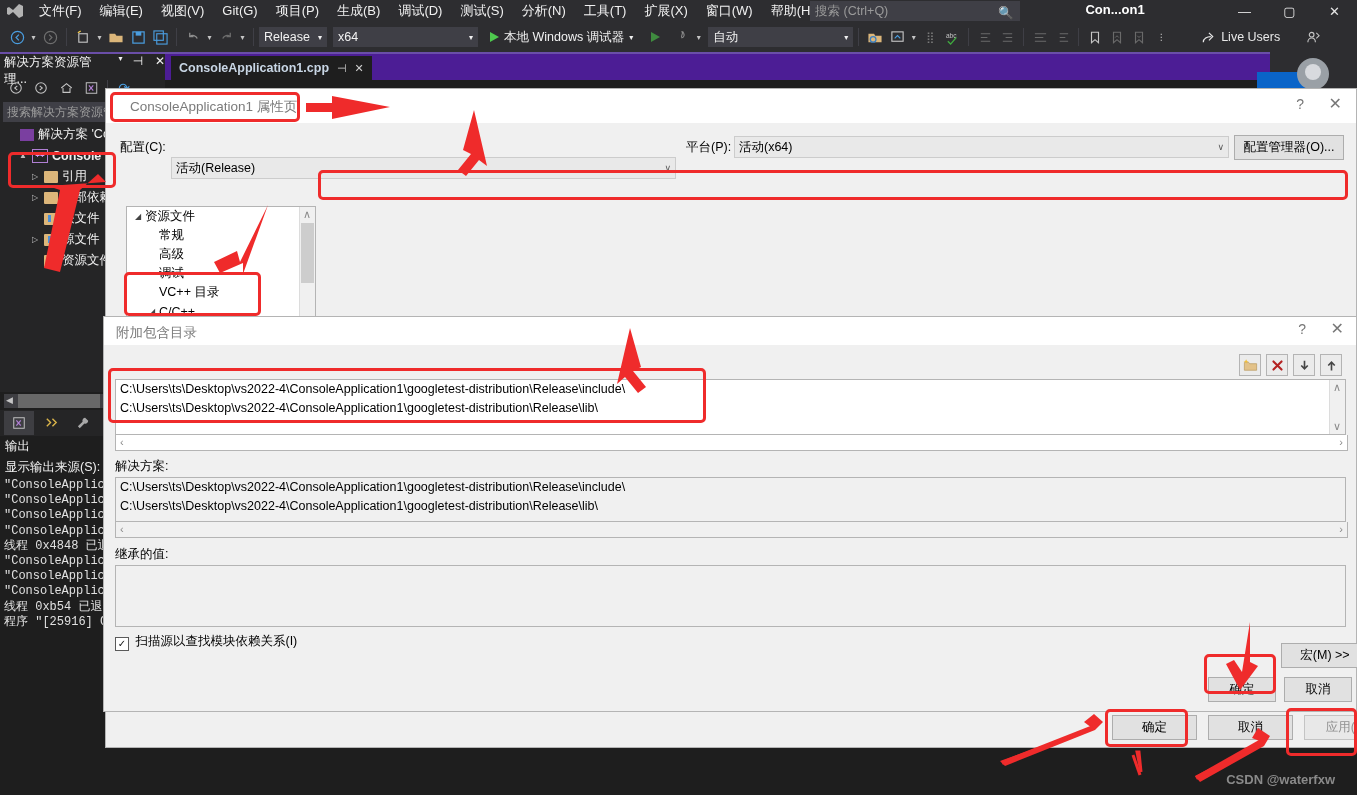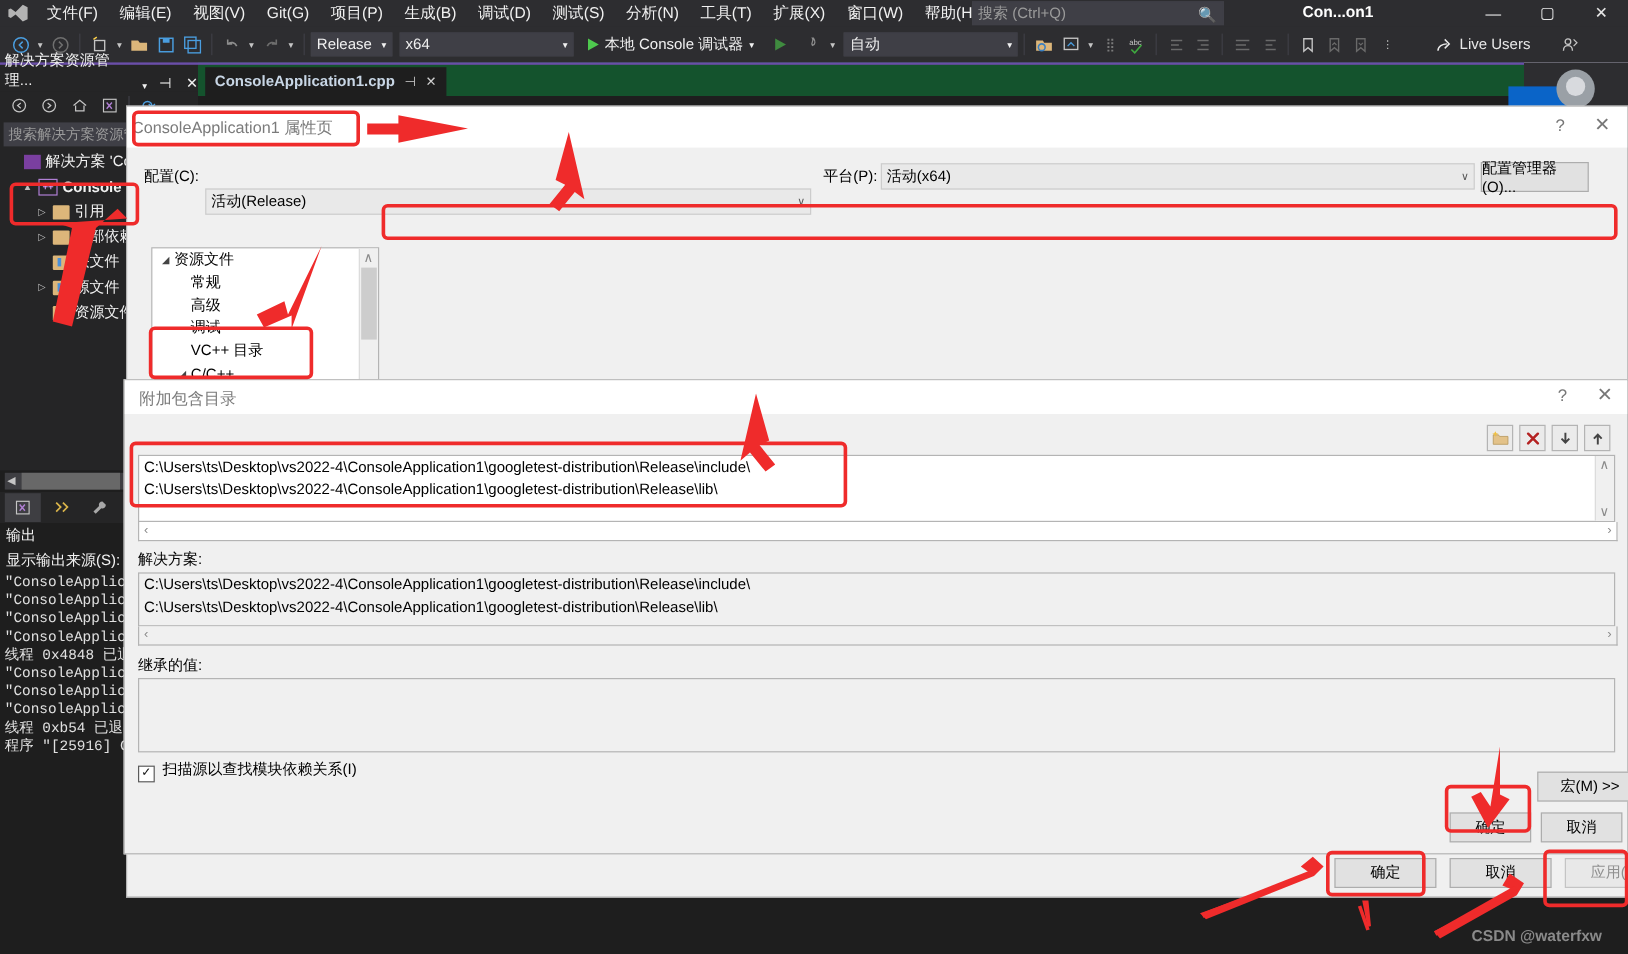--- a/index.html
+++ b/index.html
@@ -29,21 +29,21 @@
   .tb-caret{font-size:8px;color:#c5c5c5;width:11px;display:flex;align-items:center;justify-content:center;}
   .combo-dark{height:20px;background:#3f3f46;border:1px solid #3f3f46;display:flex;align-items:center;
     padding:0 4px;box-sizing:border-box;color:#f1f1f1;font-size:12.5px;justify-content:space-between;}
   .tb-run{display:flex;align-items:center;color:#f1f1f1;font-size:12.5px;padding:0 4px;white-space:nowrap;}
   .tri-green{width:0;height:0;border-left:9px solid #4ec94e;border-top:5.5px solid transparent;border-bottom:5.5px solid transparent;margin-right:5px;}
   .tri-outline{width:0;height:0;border-left:9px solid #3f8b3f;border-top:5.5px solid transparent;border-bottom:5.5px solid transparent;}
   .liveshare{display:flex;align-items:center;color:#e8e8e8;font-size:12.5px;gap:5px;}
 
   
   .solexp{position:absolute;left:0;top:52px;width:165px;height:340px;background:#252526;border-top:2px solid #6a4ea8;}
-  .solexp-hdr{height:22px;display:flex;align-items:flex-end;color:#f1f1f1;font-size:12.5px;padding-left:4px;gap:4px;}
+  .solexp-hdr{height:22px;display:flex;align-items:flex-start;color:#f1f1f1;font-size:12.5px;padding-left:4px;gap:4px;}
   .solexp-tb{height:24px;display:flex;align-items:center;gap:3px;padding-left:5px;background:#252526;}
   .solexp-search{height:20px;margin:2px 3px;background:#3f3f46;color:#9a9a9a;font-size:12px;display:flex;align-items:center;padding-left:4px;}
   .tree-row{height:21px;display:flex;align-items:center;font-size:12.5px;color:#f1f1f1;gap:4px;padding-left:6px;white-space:nowrap;}
   .twisty{width:10px;font-size:8px;color:#bdbdbd;text-align:center;}
   .folder-ico{width:14px;height:12px;background:#dcb67a;border-radius:1px;position:relative;flex:none;}
   .folder-ico.filter:after{content:"";position:absolute;left:4px;top:2px;width:7px;height:7px;
     border-left:3px solid #4a90d9;border-right:3px solid transparent;}
   .cpp-ico{width:14px;height:12px;border:1px solid #b07fd4;color:#d39bf0;font-size:8px;display:flex;align-items:center;justify-content:center;flex:none;}
   .sol-ico{width:14px;height:12px;background:#7a3fa0;flex:none;}
 
@@ -52,40 +52,40 @@
   .hscroll .thumb{position:absolute;left:14px;top:0;width:82px;height:14px;background:#686868;}
   .hscroll .arr{position:absolute;left:2px;top:1px;color:#c5c5c5;font-size:9px;}
   .panel-tabs{height:26px;display:flex;align-items:center;gap:2px;padding-left:4px;background:#252526;}
   .panel-tab{width:30px;height:24px;display:flex;align-items:center;justify-content:center;font-size:14px;color:#c5c5c5;}
   .panel-tab.active{background:#3e3e42;}
   .out-title{height:20px;display:flex;align-items:center;padding-left:5px;font-size:12.5px;color:#f1f1f1;background:#1e1e1e;}
   .out-src{height:22px;display:flex;align-items:center;padding-left:5px;font-size:12.5px;color:#f1f1f1;}
   .out-line{font-family:"Liberation Mono","DejaVu Sans Mono",monospace;font-size:12px;color:#e0e0e0;
     height:15.2px;line-height:15.2px;white-space:nowrap;overflow:hidden;padding-left:4px;}
 
-  .doctab-strip{position:absolute;left:165px;top:52px;width:1192px;height:26px;background:#14532d;border-top:2px solid #6a4ea8;}
+  .doctab-strip{position:absolute;left:165px;top:52px;width:1192px;height:26px;background:#4c1d95;border-top:2px solid #6a4ea8;}
   .doctab{position:absolute;left:6px;top:2px;height:24px;background:#1e1e1e;display:flex;align-items:center;
     padding:0 8px;gap:8px;font-size:12.5px;color:#c8d6e5;font-weight:bold;}
   .doctab .pin,.doctab .x{color:#d0d0d0;font-size:11px;font-weight:normal;}
   .tabstrip-right{position:absolute;right:4px;top:4px;display:flex;gap:8px;color:#c5c5c5;font-size:11px;}
 
   .editor-bg{position:absolute;left:165px;top:78px;width:1192px;height:717px;background:#1e1e1e;}
   .rightbar{position:absolute;right:0;top:52px;width:87px;height:120px;background:#fff;}
   .avatar-box{position:absolute;right:0;top:52px;width:87px;height:62px;background:#2d2d30;}
   .avatar{position:absolute;right:28px;top:58px;width:32px;height:32px;border-radius:50%;background:#9aa0a6;}
   .avatar:after{content:"";position:absolute;left:8px;top:6px;width:16px;height:16px;border-radius:50%;background:#d8dade;}
   .blue-sq{position:absolute;right:48px;top:72px;width:52px;height:40px;background:#0a64c8;}
 
   .watermark{position:absolute;right:22px;bottom:8px;color:#8a8a8a;font-size:13px;font-weight:bold;}
 
   
   .dlg{position:absolute;background:#f0f0f0;border:1px solid #b4b4b4;box-sizing:border-box;
     color:#000;font-size:12.5px;}
   .dlg-title{height:34px;background:#fff;position:relative;}
-  .dlg-title .t{position:absolute;left:4px;top:9px;font-size:13.5px;color:#7b7b7b;}
+  .dlg-title .t{position:absolute;left:24px;top:9px;font-size:13.5px;color:#7b7b7b;}
   .dlg-title .help{position:absolute;right:52px;top:7px;color:#777;font-size:14px;}
   .dlg-title .close{position:absolute;right:14px;top:5px;color:#777;font-size:16px;}
 
   .lbl{font-size:12.5px;color:#000;}
   .combo{height:22px;background:#e9e9e9;border:1px solid #cccccc;box-sizing:border-box;
     display:flex;align-items:center;padding:0 4px;justify-content:space-between;font-size:12.5px;color:#000;}
   .combo .cv{white-space:nowrap;overflow:hidden;}
   .combo .ch{color:#555;font-size:9px;}
   .btn{height:25px;background:#e1e1e1;border:1px solid #adadad;box-sizing:border-box;
     display:flex;align-items:center;justify-content:center;font-size:12.5px;color:#000;}
@@ -216,21 +216,21 @@
       <span style="font-size:8px">▾</span>
     </div>
     <div style="width:6px"></div>
     <div class="combo-dark" style="width:145px">
       <span>x64</span>
       <span style="font-size:8px">▾</span>
     </div>
     <div style="width:8px"></div>
     <div class="tb-run">
       <span class="tri-green"></span>
-      <span>本地 Console 调试器</span>
+      <span>本地 Windows 调试器</span>
       <span style="font-size:8px;margin-left:5px">▾</span>
     </div>
     <div style="width:7px"></div>
     <div class="tb-ico">
         <span class="tri-outline"></span>
       </div>
     <div style="width:5px"></div>
     <div class="tb-ico">
       <svg width="14" height="14" viewBox="0 0 16 16">
           <path d="M8 2c2 3-2 4 0 7 3-1 3-4 1-7z" fill="none" stroke="#8d8d8d" stroke-width="1.2"></path>
@@ -466,21 +466,21 @@
   <div style="position:absolute;left:14px;top:50px;" class="lbl">配置(C):</div>
   <div class="combo" style="position:absolute;left:65px;top:47px;width:505px;margin-top:21px;">
     <span class="cv">活动(Release)</span>
     <span class="ch">∨</span>
   </div>
   <div style="position:absolute;left:580px;top:50px;" class="lbl">平台(P):</div>
   <div class="combo" style="position:absolute;left:628px;top:47px;width:495px;">
     <span class="cv">活动(x64)</span>
     <span class="ch">∨</span>
   </div>
-  <div class="btn" style="position:absolute;left:1128px;top:46px;width:90px;">配置管理器(O)...</div>
+  <div class="btn" style="position:absolute;left:1128px;top:46px;width:110px;">配置管理器(O)...</div>
 
   <div class="treepane" style="left:20px;top:83px;width:190px;height:232px;">
     <div class="tnode" style="padding-left:4px">
       <span class="tw">◢</span>
       <span>资源文件</span>
     </div>
     <div class="tnode" style="padding-left:32px">
       <span>常规</span>
     </div>
     <div class="tnode" style="padding-left:32px">

